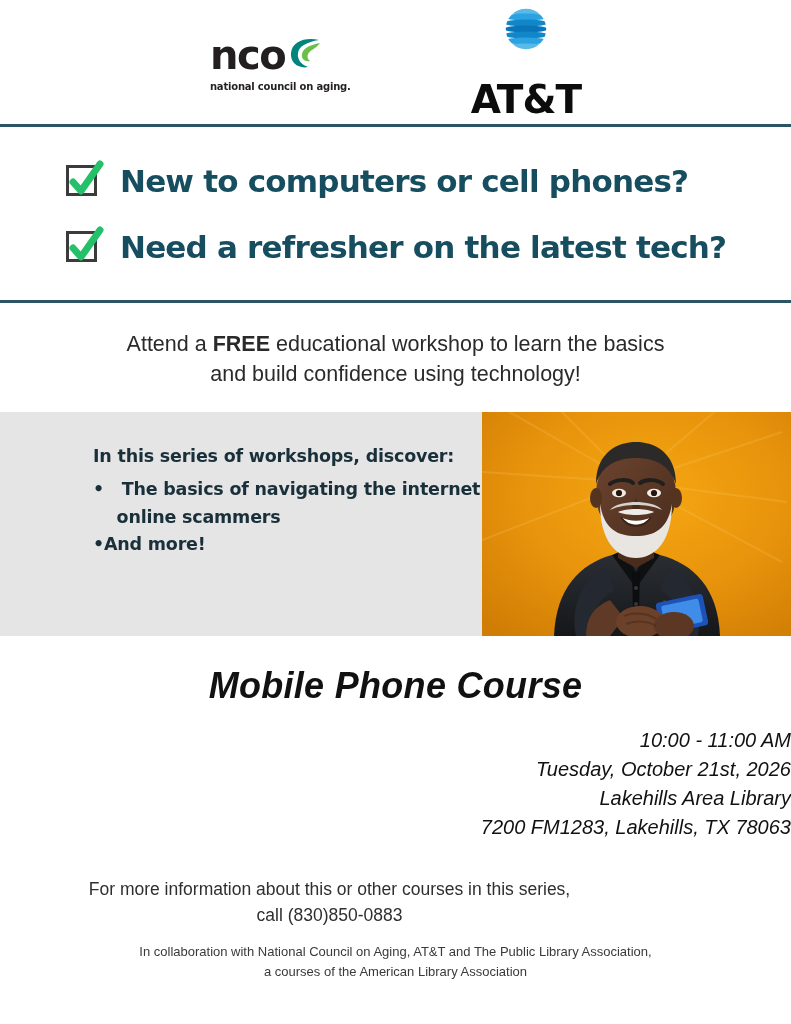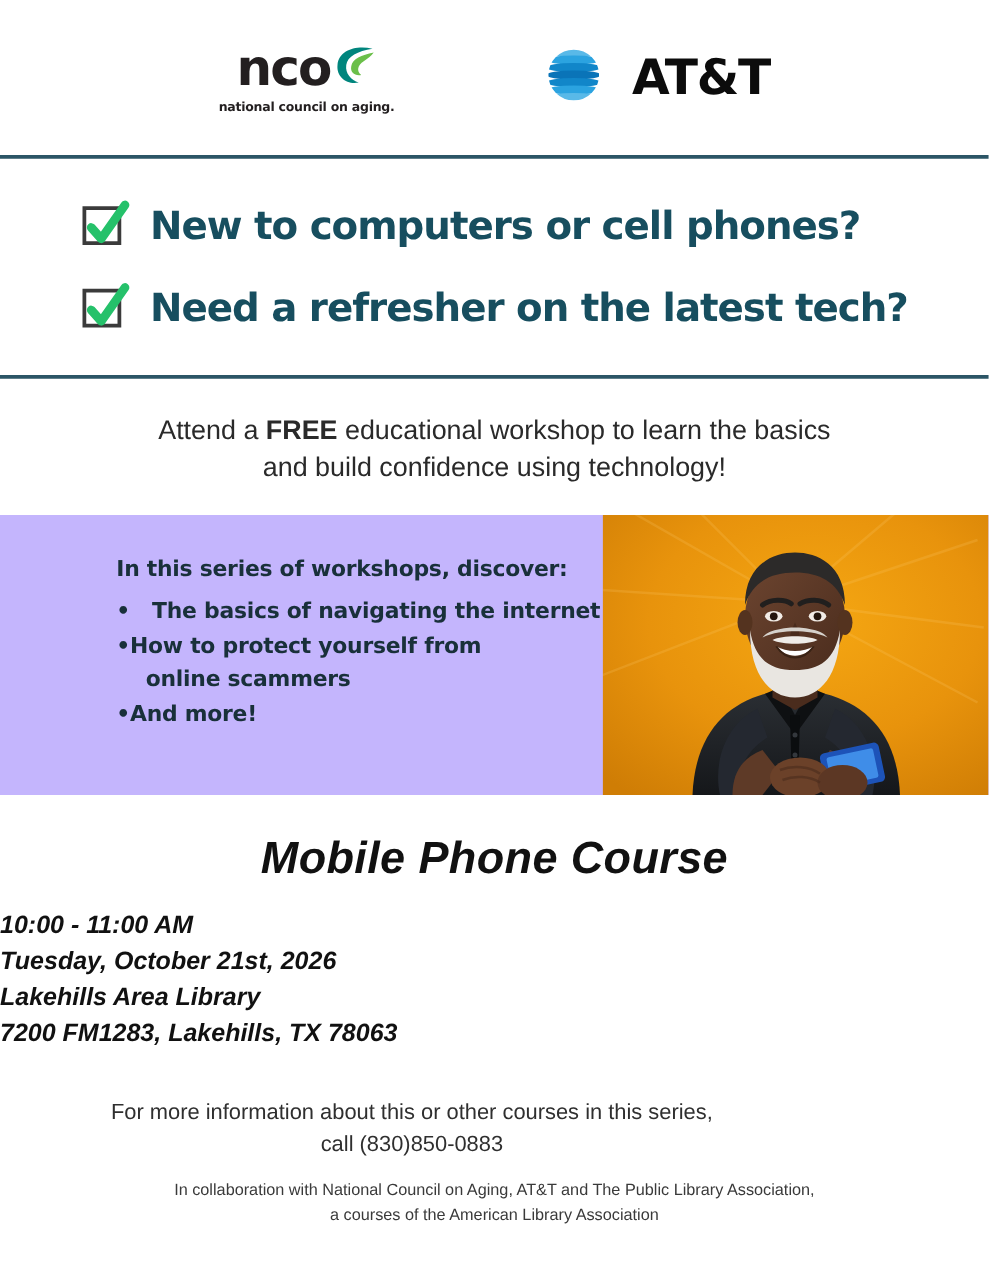--- a/index.html
+++ b/index.html
@@ -23,21 +23,21 @@
     width: 791px;
     height: 125px;
     display: flex;
     align-items: center;
     justify-content: center;
     gap: 120px;
   }
   .ncoa-logo {
     display: flex;
     flex-direction: column;
-    align-items: center;
+    align-items: flex-start;
     line-height: 1;
   }
   .ncoa-mark {
     display: flex;
     align-items: center;
     justify-content: center;
   }
   .ncoa-word {
     font-family: "DejaVu Sans", sans-serif;
     font-size: 40px;
@@ -55,20 +55,21 @@
     font-size: 10px;
     font-weight: bold;
     letter-spacing: -0.2px;
     color: #231f20;
     margin-top: 5px;
   }
   .att-logo {
     display: flex;
     align-items: center;
     gap: 24px;
+    flex-direction: column;
   }
   .att-word {
     font-family: "DejaVu Sans", sans-serif;
     font-size: 39px;
     font-weight: bold;
     letter-spacing: -1px;
     color: #0c0c0c;
     line-height: 1;
   }
 
@@ -140,21 +141,21 @@
     color: #2a2a2a;
   }
   .subhead b { font-weight: bold; }
 
   
   .teal-band {
     position: absolute;
     top: 412px; left: 0;
     width: 791px;
     height: 224px;
-    background: #c4b5fd;
+    background: #e5e5e5;
   }
   .band-text {
     position: absolute;
     top: 0; left: 0;
     width: 482px;
     height: 224px;
     padding: 34px 0 0 93px;
     box-sizing: border-box;
   }
   .band-title {
@@ -192,23 +193,23 @@
     font-size: 36px;
     font-weight: bold;
     font-style: italic;
     letter-spacing: 0.3px;
     color: #111111;
   }
   .course-details {
     position: absolute;
     top: 726px; left: 0;
     width: 791px;
-    text-align: left;
+    text-align: right;
     font-size: 20px;
-    font-weight: bold;
+    font-weight: normal;
     font-style: italic;
     line-height: 1.45;
     color: #111111;
   }
 
   
   .contact {
     position: absolute;
     top: 876px; left: 0;
     width: 659px;
@@ -302,21 +303,20 @@
   <div><span>Attend a </span><b>FREE</b><span> educational workshop to learn the basics</span></div>
   <div>and build confidence using technology!</div>
 </div>
 
 <div class="teal-band">
 
   <div class="band-text">
     <div class="band-title">In this series of workshops, discover:</div>
     <div class="band-list">
       <div class="li">•   The basics of navigating the internet</div>
-      <div class="li">•How to protect yourself from</div>
       <div class="li">    online scammers</div>
       <div class="li">•And more!</div>
     </div>
   </div>
 
   <div class="band-photo">
     <svg width="309" height="224" viewBox="0 0 309 224" aria-hidden="true" preserveAspectRatio="xMidYMid slice">
       <defs>
         <radialGradient id="bgGrad" cx="55%" cy="38%" r="78%">
           <stop offset="0%" stop-color="#f5a712"></stop>

